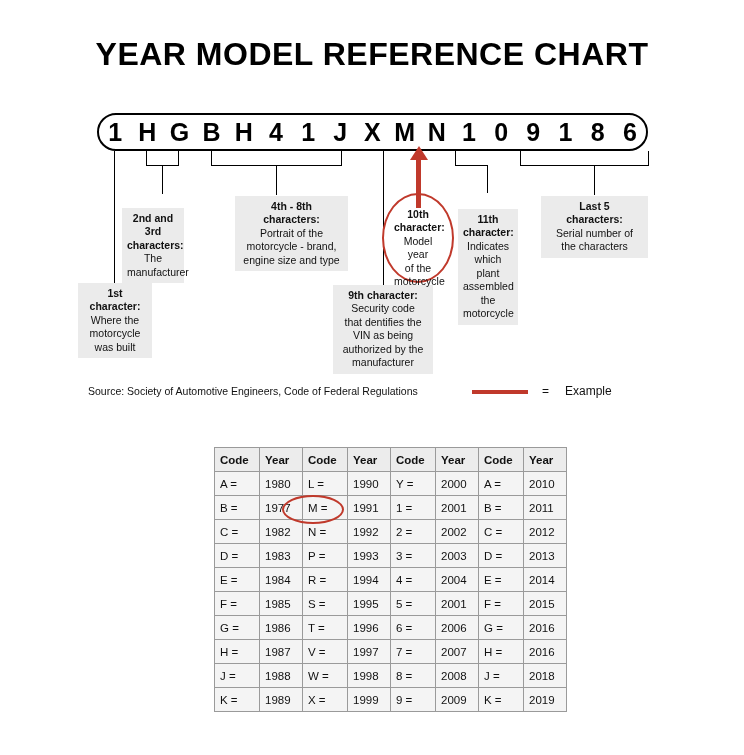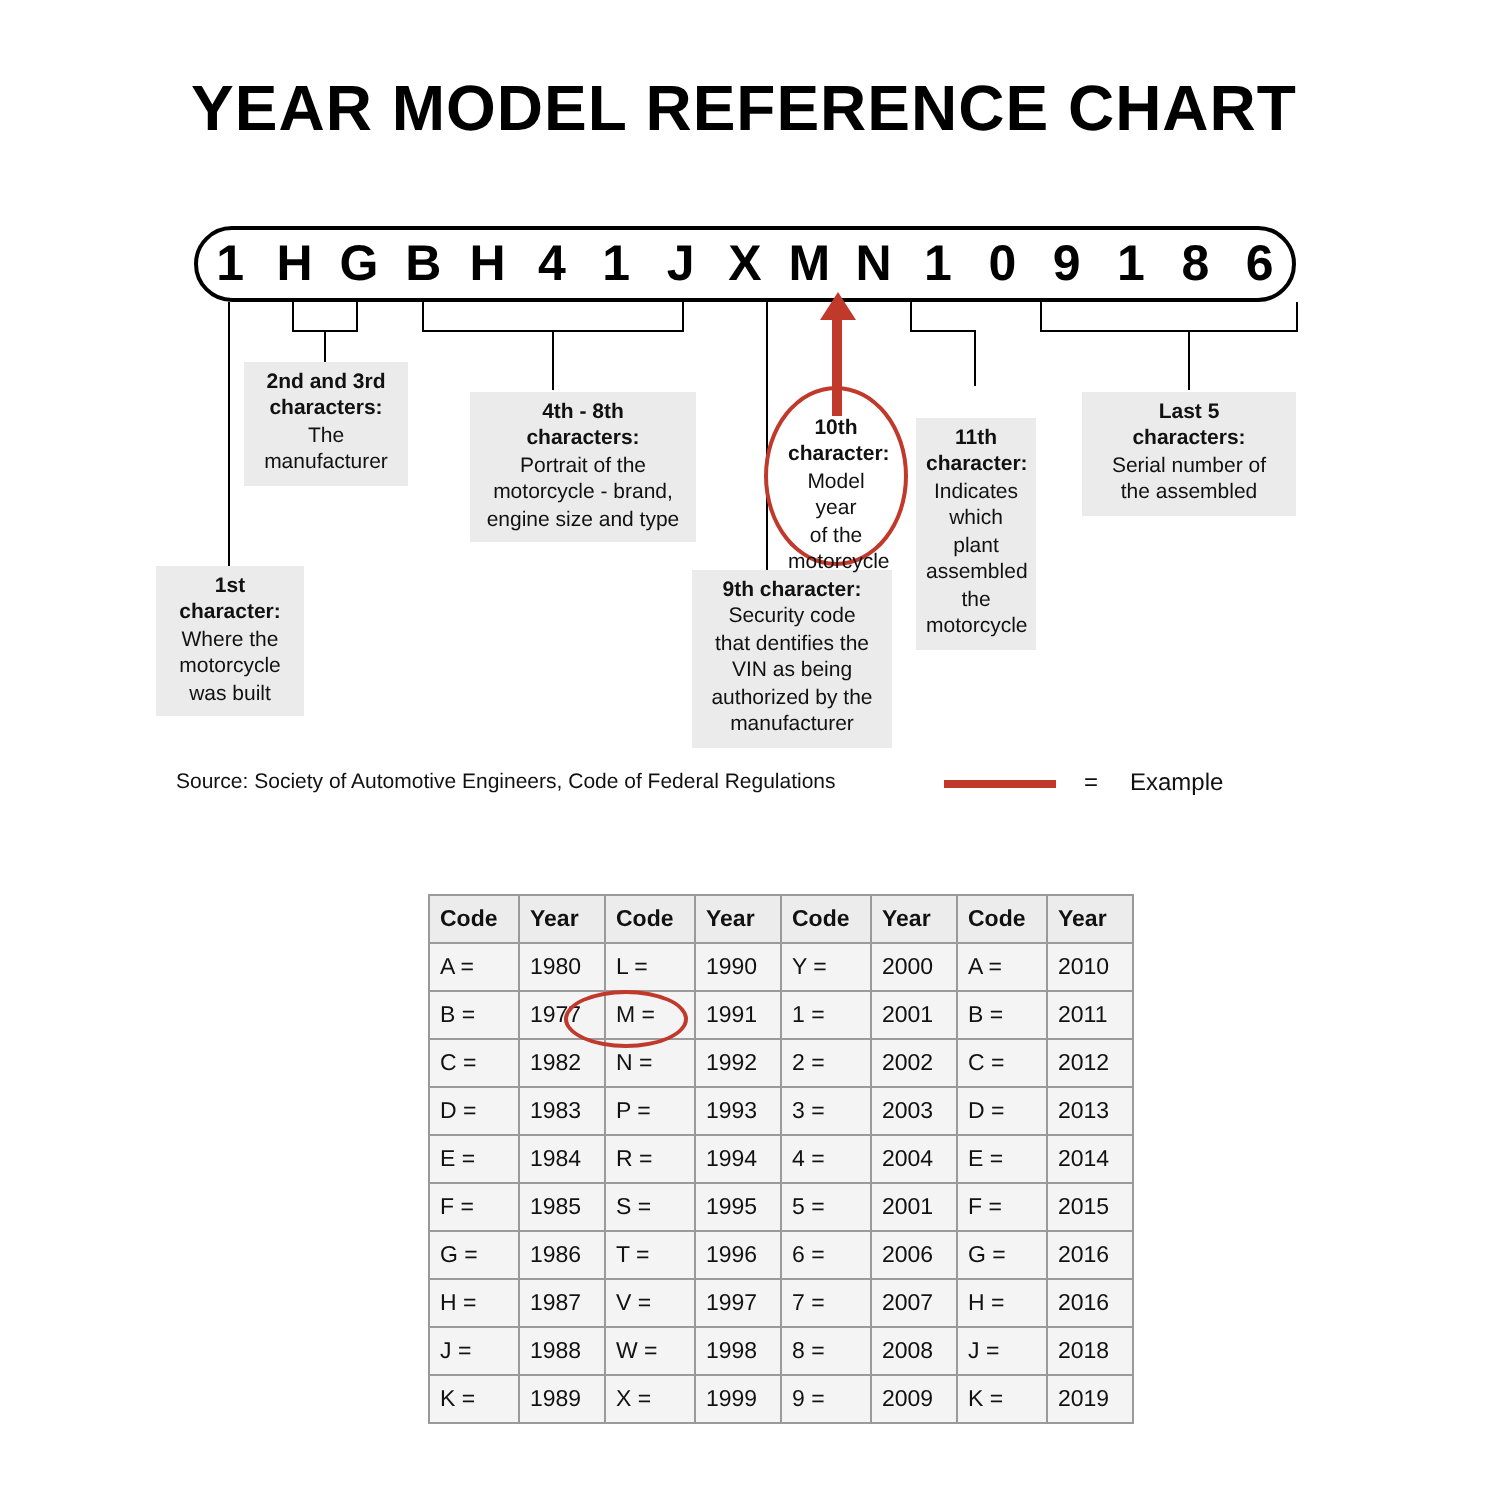--- a/index.html
+++ b/index.html
@@ -223,36 +223,36 @@
 <div class="red-ellipse" style="left:382px; top:193px; width:72px; height:90px;"></div>
 
 <div class="callout" style="left:78px; top:283px; width:74px;">
   <div style="font-weight:bold;">1st</div>
   <div style="font-weight:bold;">character:</div>
   <div>Where the</div>
   <div>motorcycle</div>
   <div>was built</div>
 </div>
 
-<div class="callout" style="left:122px; top:181px; width:82px;">
+<div class="callout" style="left:122px; top:208px; width:62px;">
   <div style="font-weight:bold;">2nd and 3rd</div>
   <div style="font-weight:bold;">characters:</div>
   <div>The</div>
   <div>manufacturer</div>
 </div>
 
 <div class="callout" style="left:235px; top:196px; width:113px;">
   <div style="font-weight:bold;">4th - 8th</div>
   <div style="font-weight:bold;">characters:</div>
   <div>Portrait of the</div>
   <div>motorcycle - brand,</div>
   <div>engine size and type</div>
 </div>
 
-<div class="callout" style="left:333px; top:285px; width:100px;margin-left:13px;">
+<div class="callout" style="left:333px; top:285px; width:100px;">
   <div style="font-weight:bold;">9th character:</div>
   <div>Security code</div>
   <div>that dentifies the</div>
   <div>VIN as being</div>
   <div>authorized by the</div>
   <div>manufacturer</div>
 </div>
 
 <div class="callout" style="left:389px; top:204px; width:58px; background:transparent;">
   <div style="font-weight:bold;">10th</div>
@@ -269,21 +269,21 @@
   <div>which plant</div>
   <div>assembled</div>
   <div>the</div>
   <div>motorcycle</div>
 </div>
 
 <div class="callout" style="left:541px; top:196px; width:107px;">
   <div style="font-weight:bold;">Last 5</div>
   <div style="font-weight:bold;">characters:</div>
   <div>Serial number of</div>
-  <div>the assembled</div>
+  <div>the characters</div>
 </div>
 
 <div class="source-text">Source:  Society of Automotive Engineers, Code of Federal Regulations</div>
 <div class="legend-dash"></div>
 <div class="legend-eq">=</div>
 <div class="legend-label">Example</div>
 
 <div class="year-table-wrap">
   <table class="year-table">
     <thead>

